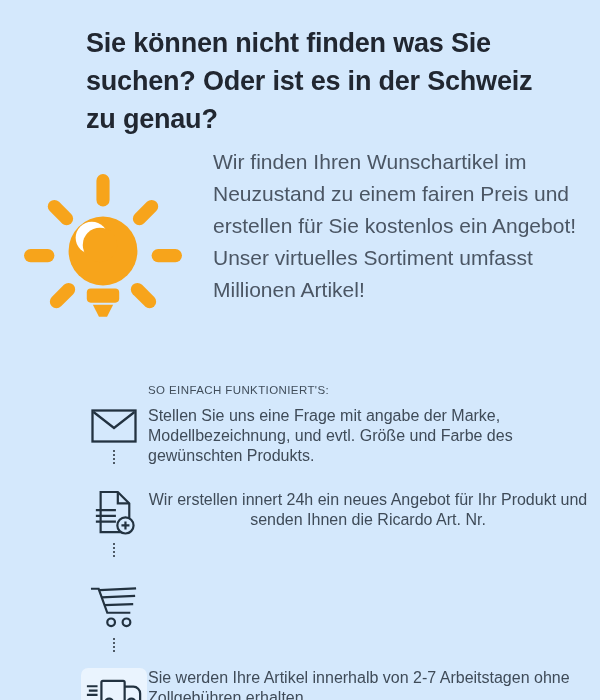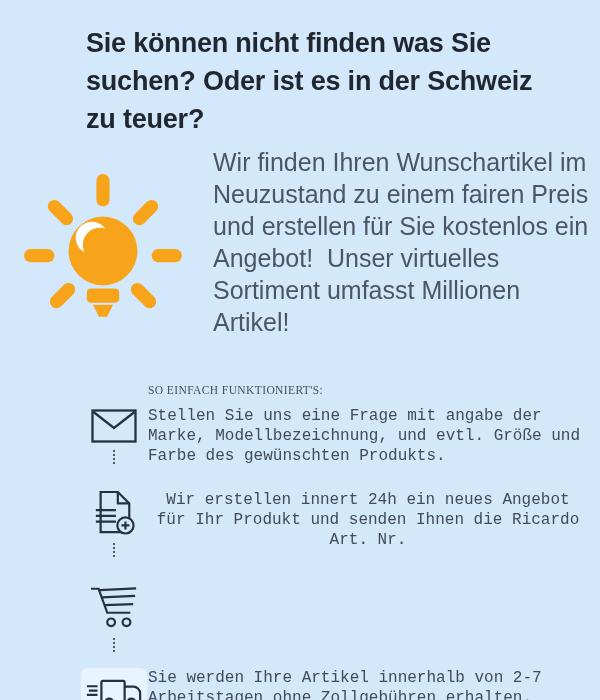--- a/index.html
+++ b/index.html
@@ -9,53 +9,53 @@
     font-family:"Liberation Sans", sans-serif;
   }
   .page-title{
     position:absolute;left:86px;top:24px;width:478px;margin:0;
     font-size:27px;line-height:38px;font-weight:700;letter-spacing:-0.2px;
     color:#212731;
   }
   .bulb{position:absolute;left:22px;top:168px;width:162px;height:162px;}
   .intro-text{
     position:absolute;left:213px;top:146px;width:376px;margin:0;
-    font-size:25px;line-height:32px;color:#4b5664;white-space:pre-wrap;
+    font-size:21px;line-height:32px;color:#4b5664;white-space:pre-wrap;
   }
   .section-label{
     position:absolute;left:148px;top:384px;margin:0;
-    font-size:11.5px;letter-spacing:0.4px;color:#414e5b;font-weight:400;font-family:Liberation Serif, serif;
+    font-size:11.5px;letter-spacing:0.4px;color:#414e5b;font-weight:400;
   }
   .steps{
     position:absolute;left:80px;top:406px;width:508px;
     display:flex;flex-direction:column;
   }
   .step{display:flex;align-items:stretch;}
   .icon-col{
     width:68px;flex:0 0 68px;display:flex;flex-direction:column;align-items:center;
   }
   .step-text{
-    flex:1;font-size:16px;line-height:20px;color:#3f4b58;margin:0;font-family:Liberation Mono, monospace;
+    flex:1;font-size:16px;line-height:20px;color:#3f4b58;margin:0;
   }
   .connector{
     flex:1;width:0;min-height:14px;border-left:2px dotted #4e5a66;margin:7px 0 6px 0;
   }
   .pb-1{padding-bottom:20px;} .pb-2{padding-bottom:17px;text-align:center;} .pb-3{padding-bottom:10px;} .pb-4{padding-bottom:0;}
   .icon svg{display:block;}
   .truck-tile{
     background:rgba(255,255,255,0.5);border-radius:7px;padding:7px 3px 6px 3px;
   }
   .stroke-ico{stroke:#223240;fill:none;stroke-width:2.3;}
 </style>
 </head>
 <body>
 
 <div class="canvas">
 
-  <h1 class="page-title">Sie können nicht finden was Sie suchen? Oder ist es in der Schweiz zu teuer?</h1>
+  <h1 class="page-title">Sie können nicht finden was Sie suchen? Oder ist es in der Schweiz zu genau?</h1>
 
   <div class="bulb">
     <svg viewBox="0 0 160 160" width="162" height="162">
       <g fill="#f7a41b">
         <rect x="73.5" y="6" width="13" height="32" rx="6.5"></rect>
         <rect x="23" y="37.5" width="30" height="13" rx="6.5" transform="rotate(45 38 44)"></rect>
         <rect x="107" y="37.5" width="30" height="13" rx="6.5" transform="rotate(-45 122 44)"></rect>
         <rect x="2" y="80" width="30" height="13" rx="6.5"></rect>
         <rect x="128" y="80" width="30" height="13" rx="6.5"></rect>
         <rect x="25" y="119.5" width="30" height="13" rx="6.5" transform="rotate(-45 40 126)"></rect>

